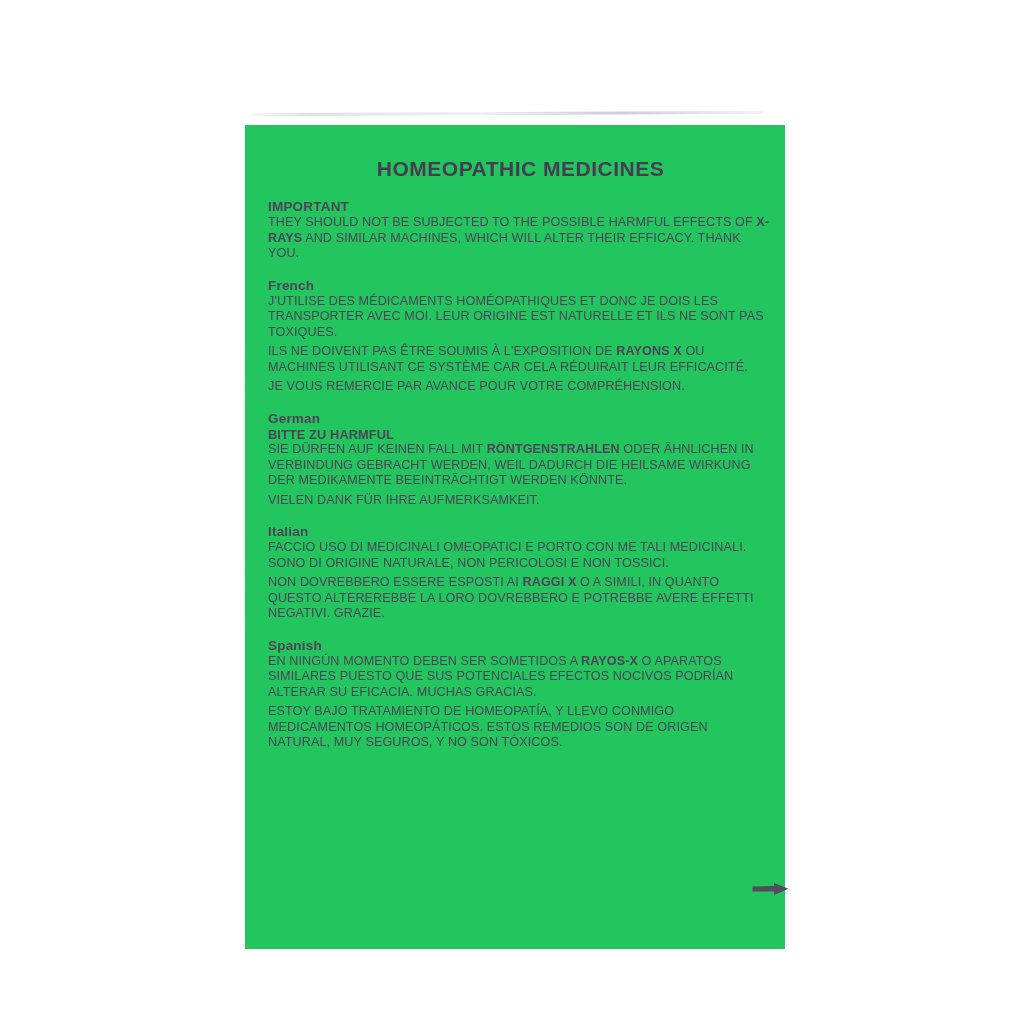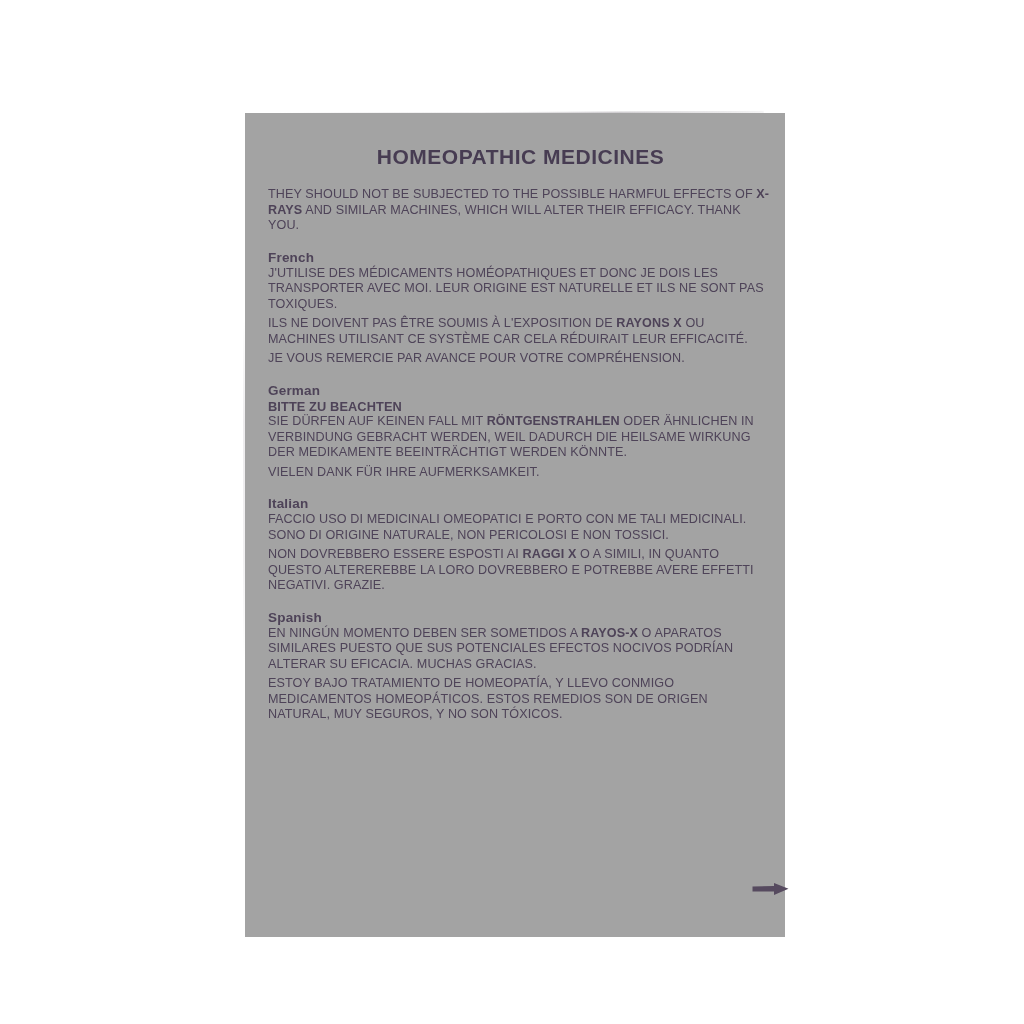--- a/index.html
+++ b/index.html
@@ -25,22 +25,22 @@
   }
   .scan-edge-left{
     position:absolute;left:243px;top:320px;width:2px;height:340px;
     background:linear-gradient(180deg,
       rgba(190,185,192,0.00),
       rgba(190,185,192,0.28) 30%,
       rgba(190,185,192,0.22) 70%,
       rgba(190,185,192,0.00));
   }
   .card{
-    position:absolute;left:245px;top:113px;width:540px;height:824px;
-    background:#a3a3a3;
+    position:absolute;left:245px;top:125px;width:540px;height:824px;
+    background:#22c55e;
   }
   .content{
     position:absolute;left:23px;top:0;width:505px;
     color:var(--text-color,#4e4358);
   }
   h1.doc-title{
     margin:32px 0 18px 0;
     font-size:21px;
     font-weight:bold;
     letter-spacing:0.5px;
@@ -82,33 +82,34 @@
 
 <div class="scan-edge-top"></div>
 <div class="scan-edge-left"></div>
 
 <div class="card">
   <div class="content">
 
     <h1 class="doc-title">HOMEOPATHIC MEDICINES</h1>
 
     <div class="section first">
+      <h2 class="section-heading">IMPORTANT</h2>
       <p><span>THEY SHOULD NOT BE SUBJECTED TO THE POSSIBLE HARMFUL EFFECTS OF </span><span class="b">X-RAYS</span><span> AND SIMILAR MACHINES, WHICH WILL ALTER THEIR EFFICACY. THANK YOU.</span></p>
     </div>
 
     <div class="section">
       <h2 class="section-heading">French</h2>
       <p><span>J'UTILISE DES MÉDICAMENTS HOMÉOPATHIQUES ET DONC JE DOIS LES TRANSPORTER AVEC MOI. LEUR ORIGINE EST NATURELLE ET ILS NE SONT PAS TOXIQUES.</span></p>
       <p><span>ILS NE DOIVENT PAS ÊTRE SOUMIS À L'EXPOSITION DE </span><span class="b">RAYONS X</span><span> OU MACHINES UTILISANT CE SYSTÈME CAR CELA RÉDUIRAIT LEUR EFFICACITÉ.</span></p>
       <p><span>JE VOUS REMERCIE PAR AVANCE POUR VOTRE COMPRÉHENSION.</span></p>
     </div>
 
     <div class="section">
       <h2 class="section-heading">German</h2>
-      <h3 class="section-subheading">BITTE ZU BEACHTEN</h3>
+      <h3 class="section-subheading">BITTE ZU HARMFUL</h3>
       <p><span>SIE DÜRFEN AUF KEINEN FALL MIT </span><span class="b">RÖNTGENSTRAHLEN</span><span> ODER ÄHNLICHEN IN VERBINDUNG GEBRACHT WERDEN, WEIL DADURCH DIE HEILSAME WIRKUNG DER MEDIKAMENTE BEEINTRÄCHTIGT WERDEN KÖNNTE.</span></p>
       <p><span>VIELEN DANK FÜR IHRE AUFMERKSAMKEIT.</span></p>
     </div>
 
     <div class="section">
       <h2 class="section-heading">Italian</h2>
       <p><span>FACCIO USO DI MEDICINALI OMEOPATICI E PORTO CON ME TALI MEDICINALI. SONO DI ORIGINE NATURALE, NON PERICOLOSI E NON TOSSICI.</span></p>
       <p><span>NON DOVREBBERO ESSERE ESPOSTI AI </span><span class="b">RAGGI X</span><span> O A SIMILI, IN QUANTO QUESTO ALTEREREBBE LA LORO DOVREBBERO E POTREBBE AVERE EFFETTI NEGATIVI.  GRAZIE.</span></p>
     </div>
 

